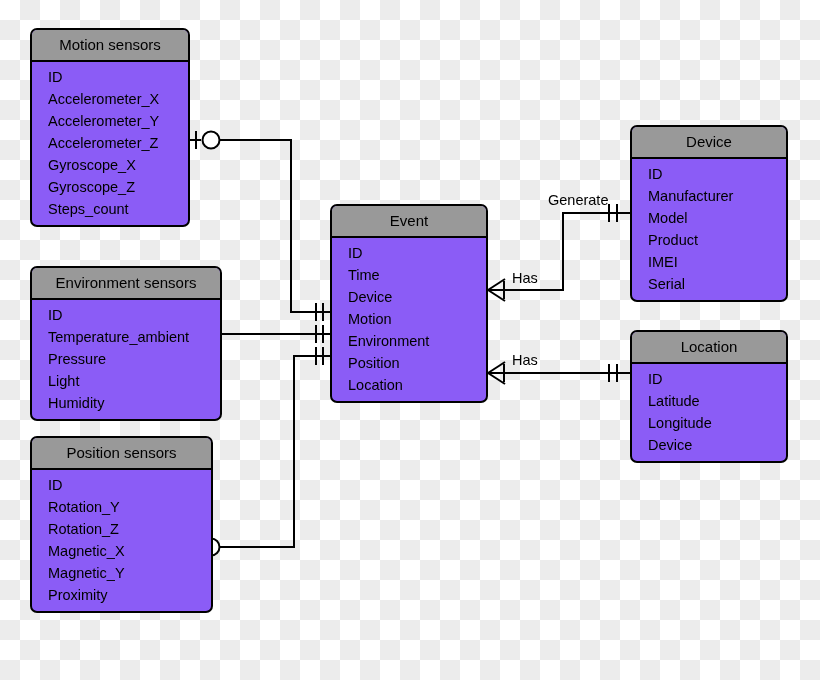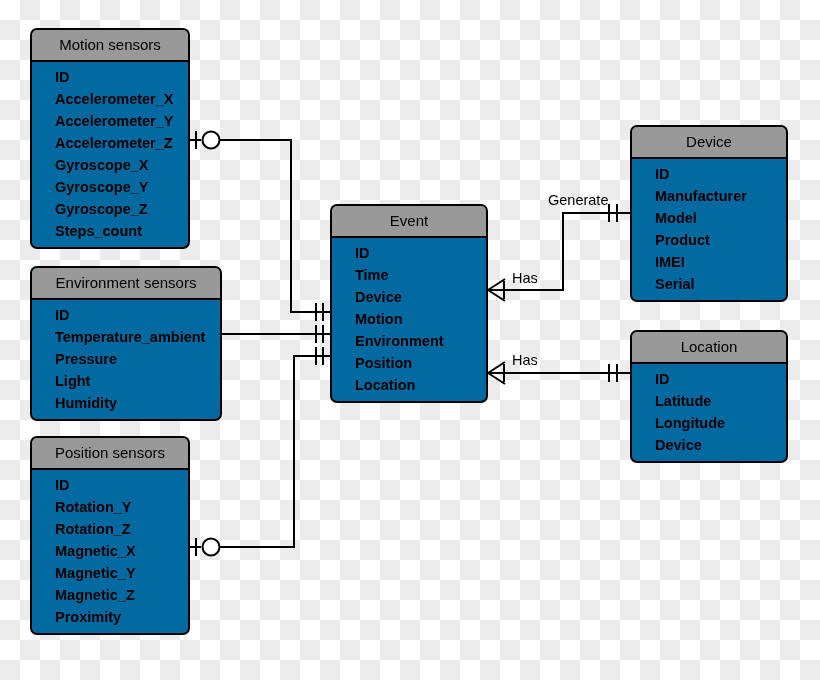--- a/index.html
+++ b/index.html
@@ -25,38 +25,37 @@
     left: 0; top: 0;
     width: 820px;
     height: 680px;
   }
 
   .entity {
     position: absolute;
     box-sizing: border-box;
     border: 2px solid #000000;
     border-radius: 7px;
-    background: #0369a1;
+    background: #8b5cf6;
     overflow: hidden;
     z-index: 5;
   }
   .entity-header {
     box-sizing: border-box;
     background: #999999;
     border-bottom: 2px solid #000000;
     height: 32px;
     line-height: 30px;
     text-align: center;
     font-size: 15px;
     color: #000000;
     white-space: nowrap;
   }
   .entity-body {
-    padding: 4px 0 5px 16px;
-    font-weight: bold;
+    padding: 4px 0 5px 9px;
   }
   .attr {
     height: 22px;
     line-height: 22px;
     padding-left: 7px;
     font-size: 14.5px;
     color: #000000;
     white-space: nowrap;
   }
 
@@ -151,46 +150,44 @@
   </svg>
 
   <div class="entity" style="left:30px; top:28px; width:160px;">
     <div class="entity-header">Motion sensors</div>
     <div class="entity-body">
       <div class="attr">ID</div>
       <div class="attr">Accelerometer_X</div>
       <div class="attr">Accelerometer_Y</div>
       <div class="attr">Accelerometer_Z</div>
       <div class="attr">Gyroscope_X</div>
-      <div class="attr">Gyroscope_Y</div>
       <div class="attr">Gyroscope_Z</div>
       <div class="attr">Steps_count</div>
     </div>
   </div>
 
   <div class="entity" style="left:30px; top:266px; width:192px;">
     <div class="entity-header">Environment sensors</div>
     <div class="entity-body">
       <div class="attr">ID</div>
       <div class="attr">Temperature_ambient</div>
       <div class="attr">Pressure</div>
       <div class="attr">Light</div>
       <div class="attr">Humidity</div>
     </div>
   </div>
 
-  <div class="entity" style="left:30px; top:436px; width:160px;">
+  <div class="entity" style="left:30px; top:436px; width:183px;">
     <div class="entity-header">Position sensors</div>
     <div class="entity-body">
       <div class="attr">ID</div>
       <div class="attr">Rotation_Y</div>
       <div class="attr">Rotation_Z</div>
       <div class="attr">Magnetic_X</div>
       <div class="attr">Magnetic_Y</div>
-      <div class="attr">Magnetic_Z</div>
       <div class="attr">Proximity</div>
     </div>
   </div>
 
   <div class="entity" style="left:330px; top:204px; width:158px;">
     <div class="entity-header">Event</div>
     <div class="entity-body">
       <div class="attr">ID</div>
       <div class="attr">Time</div>
       <div class="attr">Device</div>

